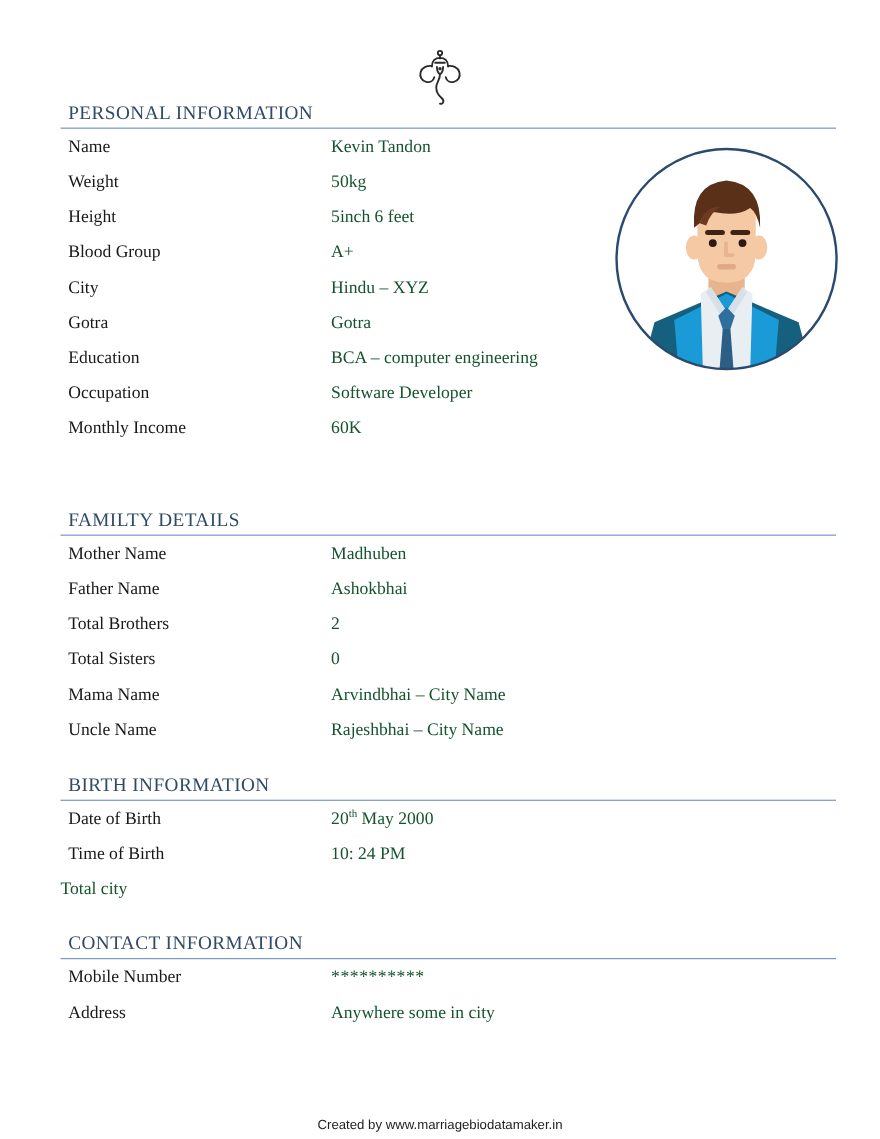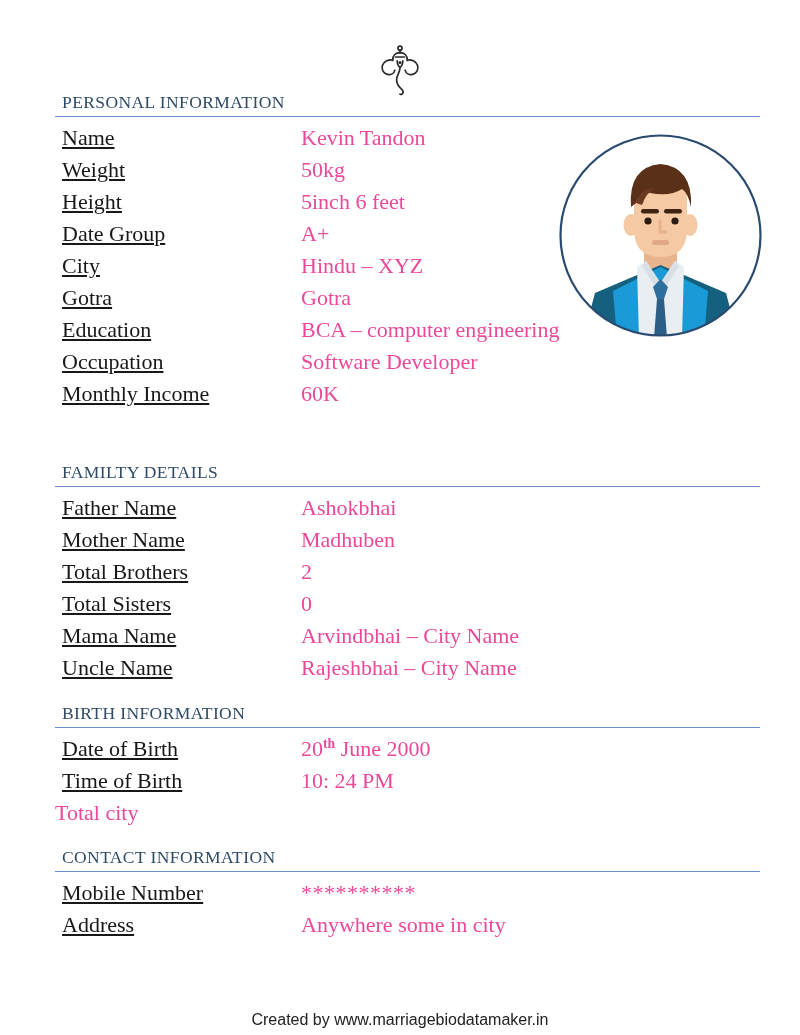--- a/index.html
+++ b/index.html
@@ -67,35 +67,33 @@
   .row {
     display: flex;
     align-items: baseline;
     height: 32px;
   }
   .row .label {
     width: 246px;
     flex: 0 0 246px;
     padding-left: 7px;
     box-sizing: border-box;
-    font-size: 22px;
+    font-size: 16px;
     color: #181818;
     white-space: nowrap;
-    text-decoration: underline;
   }
   .row .value {
-    font-size: 22px;
-    color: #ec4899;
+    font-size: 16px;
+    color: #14532d;
     white-space: nowrap;
   }
   .row .value sup {
     font-size: 0.62em;
     vertical-align: super;
     line-height: 0;
-    font-weight: bold;
   }
   .row .value.stars {
     letter-spacing: 0.5px;
   }
 
   
   .avatar {
     position: absolute;
     left: 558px;
     top: 133px;
@@ -105,21 +103,21 @@
   .avatar svg { display: block; }
 
   
   .footer {
     position: absolute;
     left: 0;
     right: 0;
     bottom: 6px;
     text-align: center;
     font-family: "Liberation Sans", "DejaVu Sans", sans-serif;
-    font-size: 16px;
+    font-size: 12px;
     color: #222222;
   }
 </style>
 </head>
 <body>
 
 <div class="page">
 
   <div class="ganesha-wrap">
     <svg width="46" height="52" viewBox="0 0 46 52" fill="none" stroke="#2b2b2b" stroke-width="1.7" stroke-linecap="round" stroke-linejoin="round">
@@ -191,21 +189,21 @@
       </div>
       <div class="row">
         <div class="label">Weight</div>
         <div class="value">50kg</div>
       </div>
       <div class="row">
         <div class="label">Height</div>
         <div class="value">5inch 6 feet</div>
       </div>
       <div class="row">
-        <div class="label">Date Group</div>
+        <div class="label">Blood Group</div>
         <div class="value">A+</div>
       </div>
       <div class="row">
         <div class="label">City</div>
         <div class="value">Hindu – XYZ</div>
       </div>
       <div class="row">
         <div class="label">Gotra</div>
         <div class="value">Gotra</div>
       </div>
@@ -222,28 +220,28 @@
         <div class="value">60K</div>
       </div>
     </div>
   </div>
 
   <div class="section" style="top:462px;">
     <div class="section-title">FAMILTY DETAILS</div>
     <div class="section-rule"></div>
     <div class="rows">
       <div class="row">
+        <div class="label">Mother Name</div>
+        <div class="value">Madhuben</div>
+      </div>
+      <div class="row">
         <div class="label">Father Name</div>
         <div class="value">Ashokbhai</div>
       </div>
       <div class="row">
-        <div class="label">Mother Name</div>
-        <div class="value">Madhuben</div>
-      </div>
-      <div class="row">
         <div class="label">Total Brothers</div>
         <div class="value">2</div>
       </div>
       <div class="row">
         <div class="label">Total Sisters</div>
         <div class="value">0</div>
       </div>
       <div class="row">
         <div class="label">Mama Name</div>
         <div class="value">Arvindbhai – City Name</div>
@@ -254,21 +252,21 @@
       </div>
     </div>
   </div>
 
   <div class="section" style="top:703px;">
     <div class="section-title">BIRTH INFORMATION</div>
     <div class="section-rule"></div>
     <div class="rows">
       <div class="row">
         <div class="label">Date of Birth</div>
-        <div class="value"><span>20</span><sup>th</sup><span> June 2000</span></div>
+        <div class="value"><span>20</span><sup>th</sup><span> May 2000</span></div>
       </div>
       <div class="row">
         <div class="label">Time of Birth</div>
         <div class="value">10: 24 PM</div>
       </div>
       <div class="row">
         <div class="value">Total city</div>
       </div>
     </div>
   </div>

